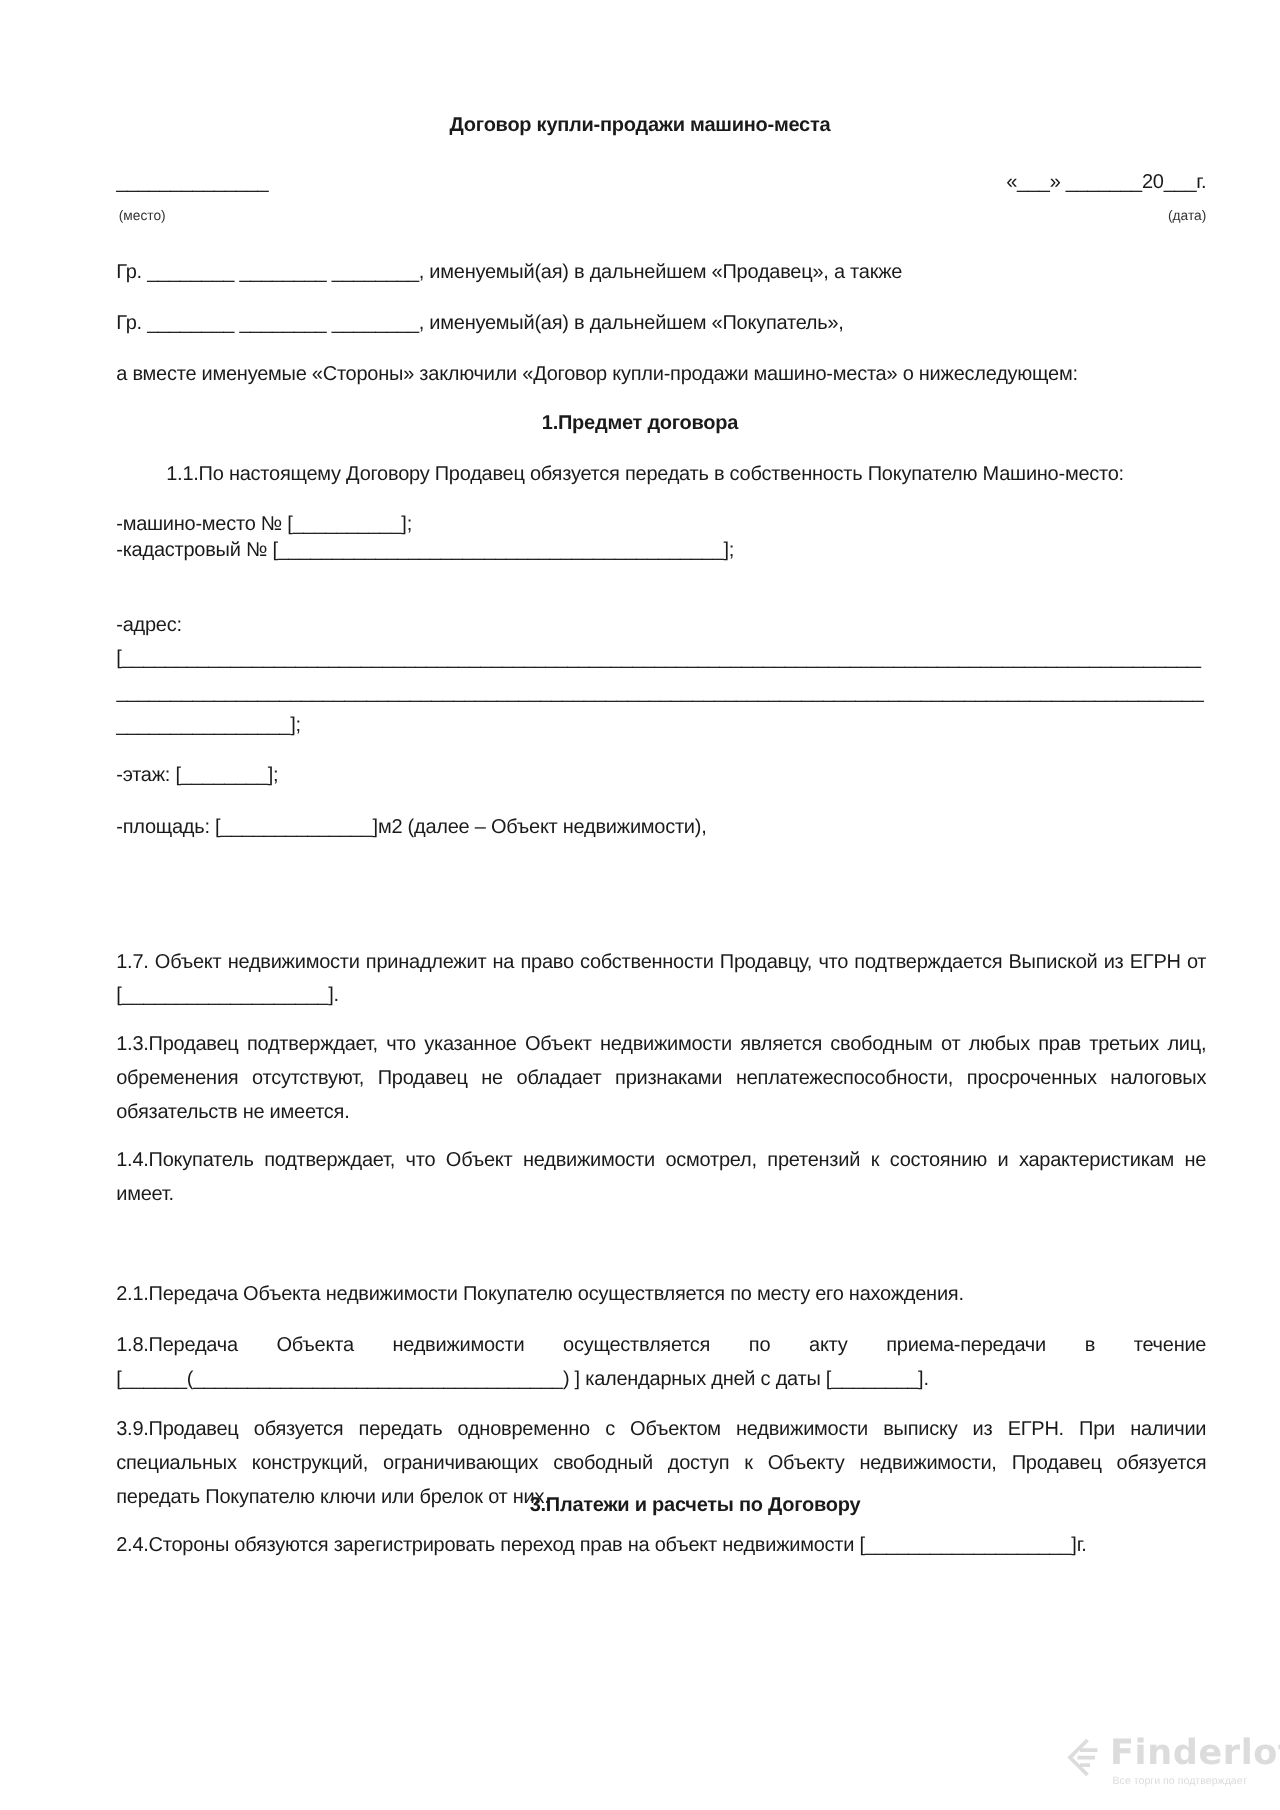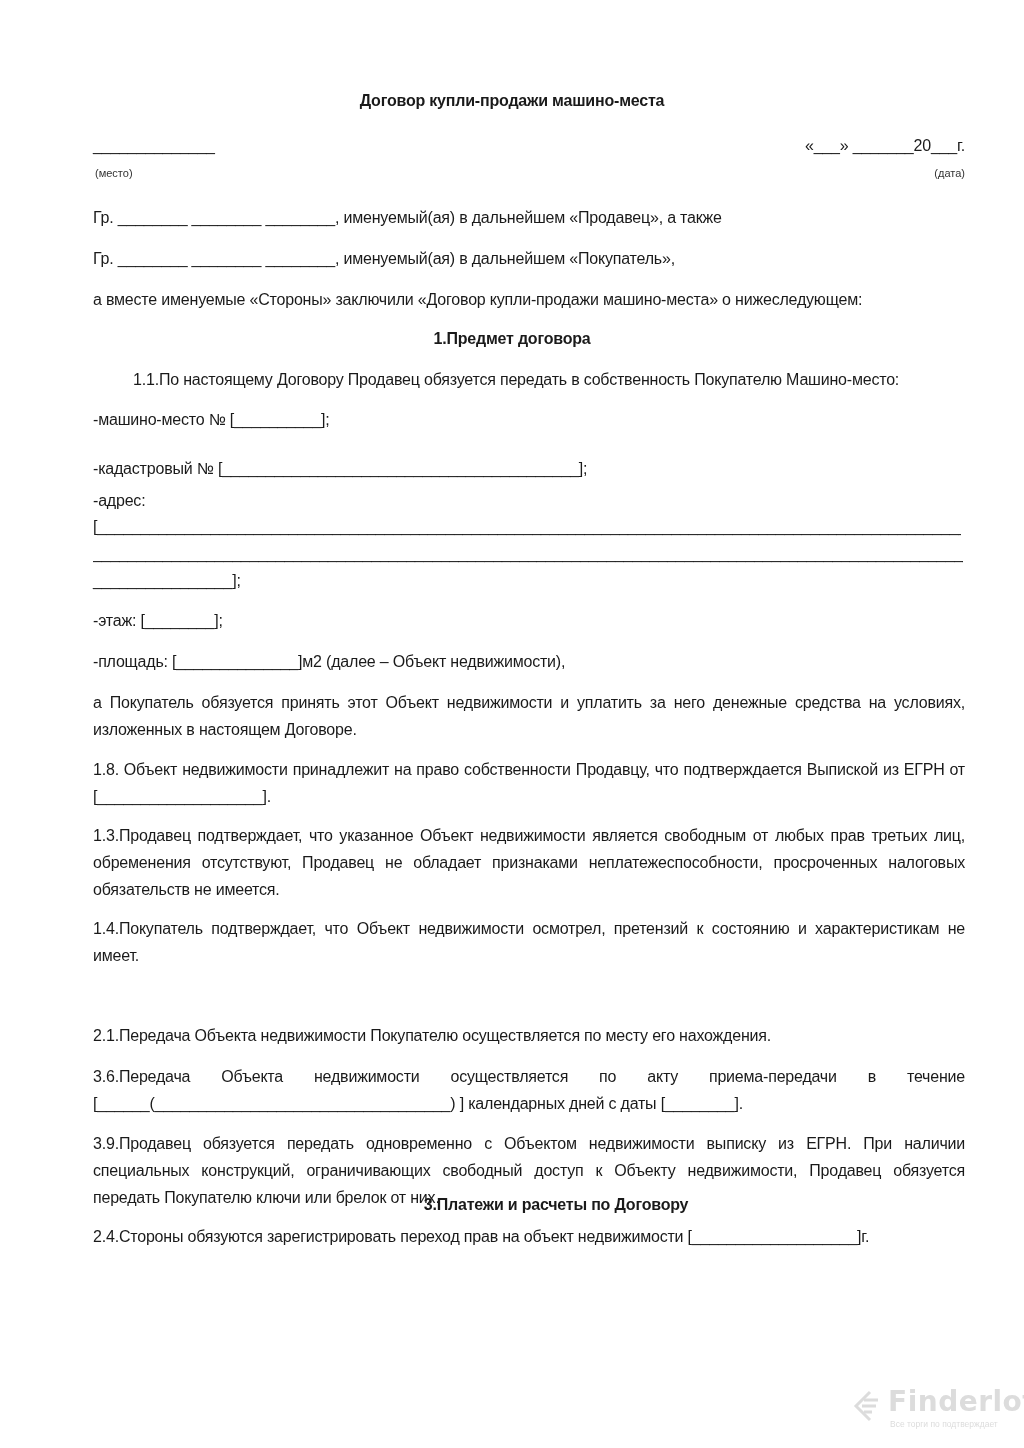--- a/index.html
+++ b/index.html
@@ -31,35 +31,34 @@
   <div class="abs small" style="left:95px; top:167px;">(место)</div>
   <div class="abs small" style="right:59px; top:167px;">(дата)</div>
 
   <div class="abs t" style="left:93px; top:209px;">Гр. ________ ________ ________, именуемый(ая) в дальнейшем «Продавец», а также</div>
   <div class="abs t" style="left:93px; top:250px;">Гр. ________ ________ ________, именуемый(ая) в дальнейшем «Покупатель»,</div>
   <div class="abs t" style="left:93px; top:291px;">а вместе именуемые «Стороны» заключили «Договор купли-продажи машино-места» о нижеследующем:</div>
 
   <div class="abs title t" style="top:330px;">1.Предмет договора</div>
   <div class="abs t" style="left:93px; top:371px;margin-left:40px;">1.1.По настоящему Договору Продавец обязуется передать в собственность Покупателю Машино-место:</div>
   <div class="abs t" style="left:93px; top:411px;">-машино-место № [__________];</div>
-  <div class="abs t" style="left:93px; top:460px;text-align:center;">-кадастровый № [_________________________________________];</div>
+  <div class="abs t" style="left:93px; top:432px;text-align:center;">-кадастровый № [_________________________________________];</div>
   <div class="abs t" style="left:93px; top:492px;">-адрес:</div>
   <div class="abs t" style="left:93px; top:518px; width:868px; overflow:hidden;">[_______________________________________________________________________________________________________________</div>
   <div class="abs t" style="left:93px; top:545px; width:870px; overflow:hidden;">________________________________________________________________________________________________________________</div>
   <div class="abs t" style="left:93px; top:572px;">________________];</div>
   <div class="abs t" style="left:93px; top:612px;">-этаж: [________];</div>
   <div class="abs t" style="left:93px; top:653px;">-площадь: [______________]м2 (далее – Объект недвижимости),</div>
 
-  <div class="just last" style="top:689px;">а Покупатель обязуется принять этот Объект недвижимости и уплатить за него денежные средства на условиях, изложенных в настоящем Договоре.</div>
-  <div class="just last" style="top:756px;">1.8. Объект недвижимости принадлежит на право собственности Продавцу, что подтверждается Выпиской из ЕГРН от [___________________].</div>
+  <div class="just last" style="top:756px;">1.7. Объект недвижимости принадлежит на право собственности Продавцу, что подтверждается Выпиской из ЕГРН от [___________________].</div>
   <div class="just last" style="top:822px;">1.3.Продавец подтверждает, что указанное Объект недвижимости является свободным от любых прав третьих лиц, обременения отсутствуют, Продавец не обладает признаками неплатежеспособности, просроченных налоговых обязательств не имеется.</div>
   <div class="just last" style="top:915px;">1.4.Покупатель подтверждает, что Объект недвижимости осмотрел, претензий к состоянию и характеристикам не имеет.</div>
 
   <div class="abs t" style="left:93px; top:1027px;">2.1.Передача Объекта недвижимости Покупателю осуществляется по месту его нахождения.</div>
-  <div class="just last" style="top:1063px;">3.6.Передача Объекта недвижимости осуществляется по акту приема-передачи в течение [______(__________________________________) ] календарных дней с даты [________].</div>
+  <div class="just last" style="top:1063px;">1.8.Передача Объекта недвижимости осуществляется по акту приема-передачи в течение [______(__________________________________) ] календарных дней с даты [________].</div>
   <div class="just last" style="top:1130px;">3.9.Продавец обязуется передать одновременно с Объектом недвижимости выписку из ЕГРН. При наличии специальных конструкций, ограничивающих свободный доступ к Объекту недвижимости, Продавец обязуется передать Покупателю ключи или брелок от них.</div>
   <div class="abs t" style="left:93px; top:1228px;">2.4.Стороны обязуются зарегистрировать переход прав на объект недвижимости [___________________]г.</div>
 
   <div class="abs title t" style="top:1196px;margin-left:44px;">3.Платежи и расчеты по Договору</div>
 
   <div class="watermark">
     <svg class="wm-logo" viewBox="0 0 34 34">
       <path d="M20 3 L6 17 L20 31" fill="none" stroke="#dcdcdc" stroke-width="3"></path>
       <path d="M14 11 L28 11 M12 17 L26 17 M14 23 L22 23" fill="none" stroke="#dcdcdc" stroke-width="3"></path>
     </svg>

